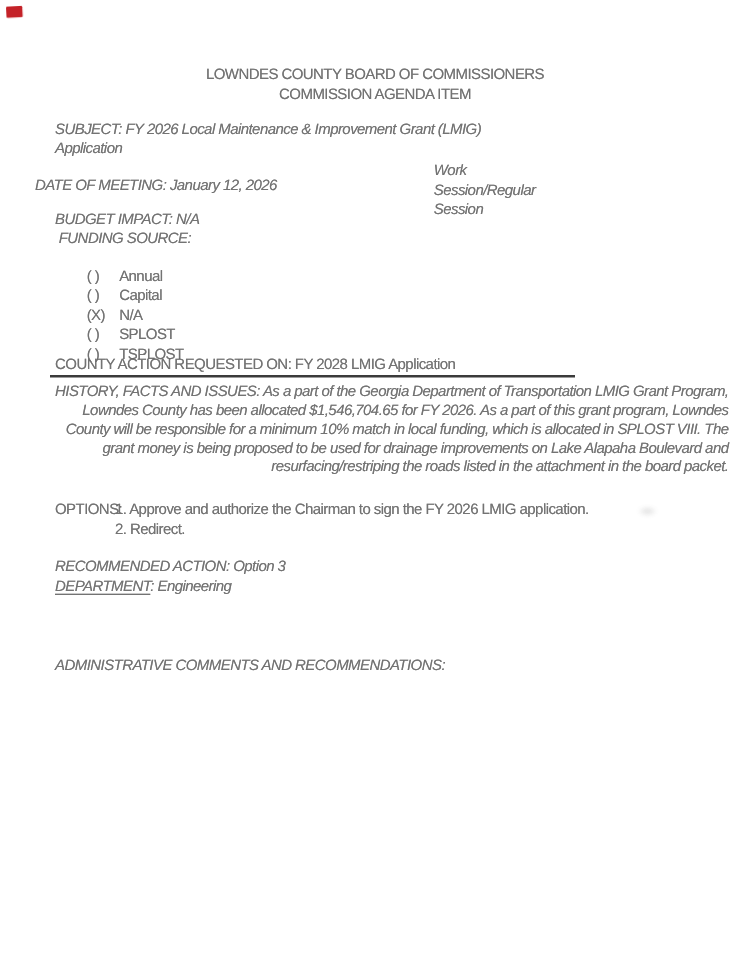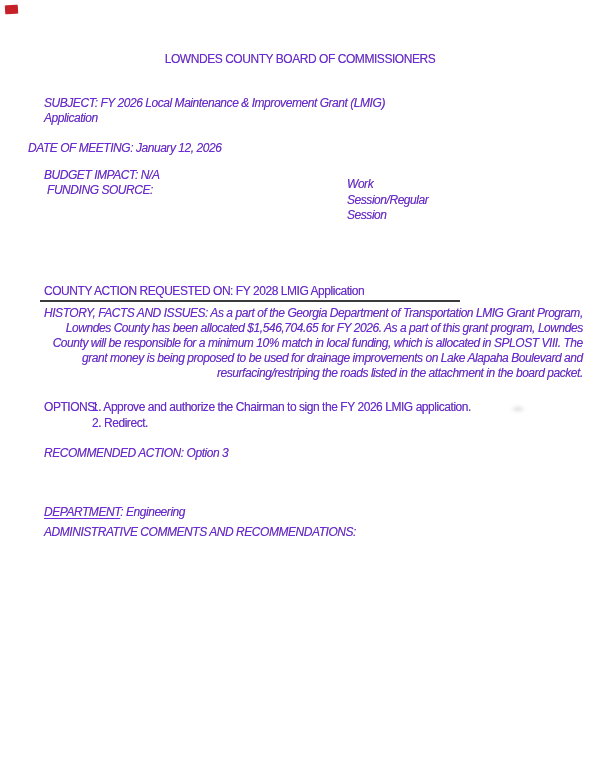--- a/index.html
+++ b/index.html
@@ -5,21 +5,21 @@
   * { margin: 0; padding: 0; box-sizing: border-box; }
   html, body { background: #ffffff; }
   .page {
     position: relative;
     width: 600px;
     height: 776px;
     background: #ffffff;
     font-family: "Liberation Sans", sans-serif;
     font-size: 12px;
     letter-spacing: -0.45px;
-    color: #6d28d9;
+    color: #737373;
     text-shadow: 0 0 0.3px rgba(30,30,30,0.45);
     overflow: hidden;
   }
   .abs { position: absolute; font-style: italic; }
   .pre { white-space: pre; line-height: 15.3px; }
 
   .red-mark {
     position: absolute;
     left: 5px; top: 5px;
     width: 13px; height: 9px;
@@ -31,21 +31,21 @@
   }
 
   .title-block {
     position: absolute;
     left: 0; right: 0; top: 51px;
     text-align: center;
     line-height: 16px;
   }
 
   .subject      { left: 44px;  top: 96px; }
-  .session-col  { left: 347px; top: 129px; line-height: 15.5px; margin-top: 48px; }
+  .session-col  { left: 347px; top: 129px; line-height: 15.5px; }
   .date-line    { left: 28px;  top: 141px; }
   .budget-line  { left: 44px;  top: 168px; }
   .funding-label{ left: 47px;  top: 183px; }
 
   .checklist { position: absolute; left: 52px; top: 198px; }
   .check-row { height: 15.6px; line-height: 15.6px; white-space: pre; }
   .check-row .mark { display: inline-block; width: 26px; }
 
   .county-action {
     position: absolute;
@@ -77,49 +77,67 @@
     opacity: 0.45;
   }
 
   .recommended { left: 44px; top: 446px; }
 
   .dept-label {
     text-decoration: underline;
     text-decoration-thickness: 1.3px;
     text-underline-offset: 2px;
   }
-  .dept-1 { left: 44px;  top: 505px; }
+  .dept-1 { left: 44px;  top: 462px; }
   .dept-2 { left: 237px; top: 481px; }
 
   .admin-line { left: 44px; top: 525px; }
 </style>
 </head>
 <body>
 
 <div class="page">
 
   <div class="red-mark"></div>
 
   <div class="title-block">
     <div>LOWNDES COUNTY BOARD OF COMMISSIONERS</div>
+    <div>COMMISSION AGENDA ITEM</div>
   </div>
 
   <div class="abs pre subject">SUBJECT: FY 2026 Local Maintenance &amp; Improvement Grant (LMIG)
 Application</div>
 
   <div class="abs pre session-col">Work
 Session/Regular
 Session</div>
 
   <div class="abs date-line">DATE OF MEETING: January 12, 2026</div>
 
   <div class="abs budget-line">BUDGET IMPACT: N/A</div>
 
   <div class="abs funding-label">FUNDING SOURCE:</div>
 
+  <div class="checklist">
+    <div class="check-row">
+      <span class="mark">( )</span><span>Annual</span>
+    </div>
+    <div class="check-row">
+      <span class="mark">( )</span><span>Capital</span>
+    </div>
+    <div class="check-row">
+      <span class="mark">(X)</span><span>N/A</span>
+    </div>
+    <div class="check-row">
+      <span class="mark">( )</span><span>SPLOST</span>
+    </div>
+    <div class="check-row">
+      <span class="mark">( )</span><span>TSPLOST</span>
+    </div>
+  </div>
 
   <div class="county-action">COUNTY ACTION REQUESTED ON: FY 2028 LMIG Application</div>
 
   <div class="abs pre history">HISTORY, FACTS AND ISSUES: As a part of the Georgia Department of Transportation LMIG Grant Program,
 Lowndes County has been allocated $1,546,704.65 for FY 2026. As a part of this grant program, Lowndes
 County will be responsible for a minimum 10% match in local funding, which is allocated in SPLOST VIII. The
 grant money is being proposed to be used for drainage improvements on Lake Alapaha Boulevard and
 resurfacing/restriping the roads listed in the attachment in the board packet.</div>
 
   <div class="options-row">

